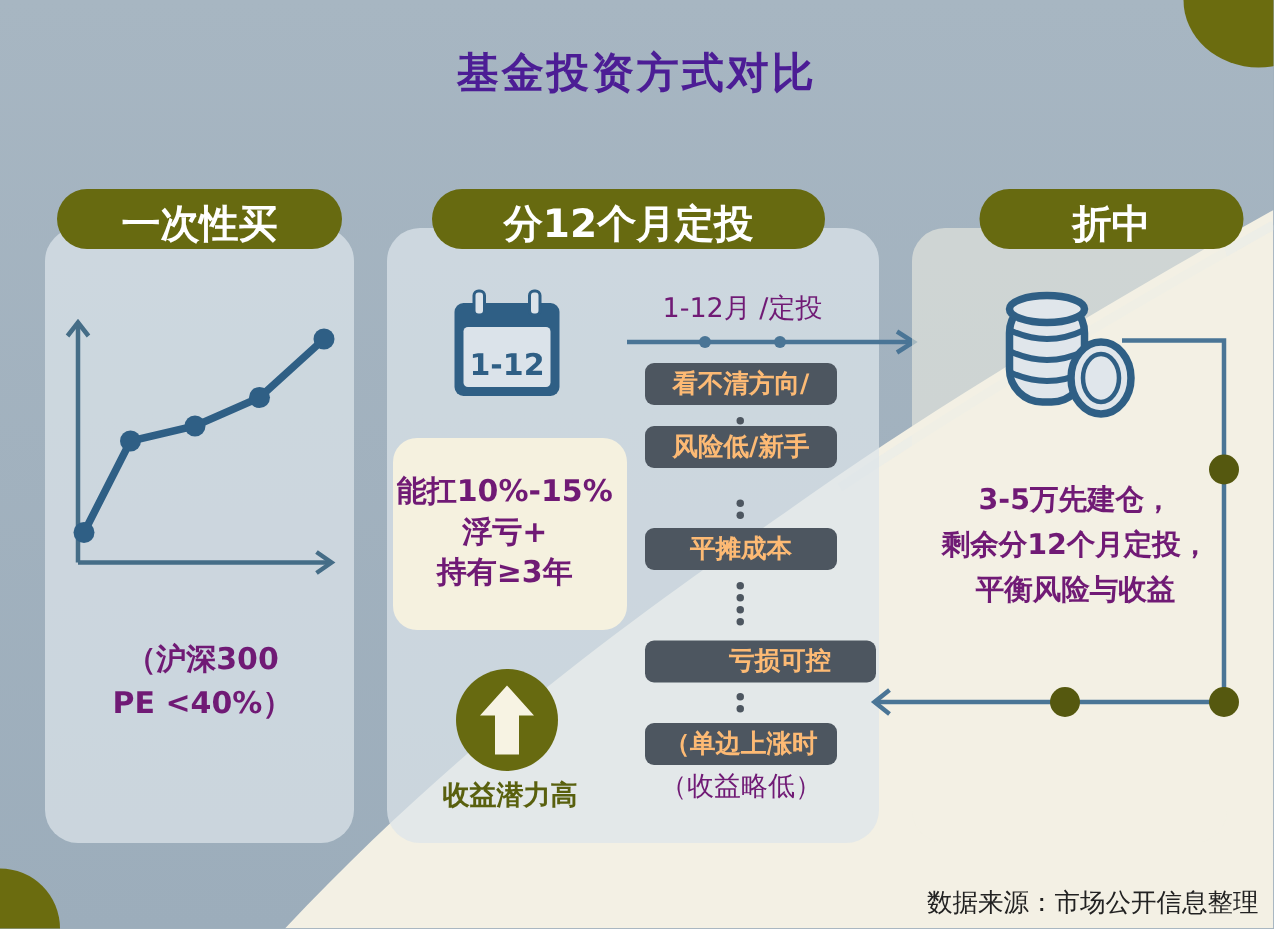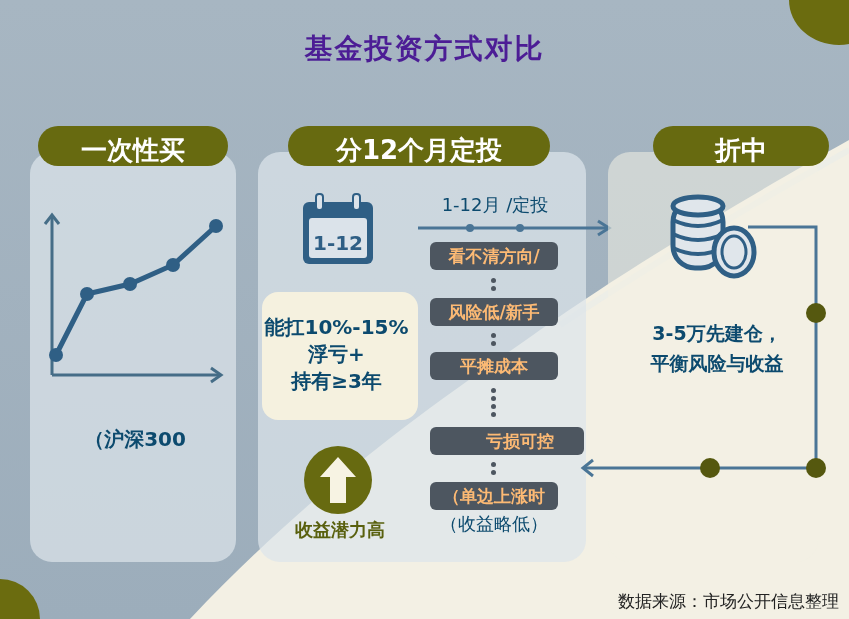--- a/index.html
+++ b/index.html
@@ -8,21 +8,21 @@
     font-family: "DejaVu Sans", sans-serif;
     background:#9fb0bd;
   }
   .bg { position:absolute; inset:0; background:linear-gradient(180deg,#a7b6c2 0%,#9cadbb 100%); }
   .bg-cream { position:absolute; inset:0; }
   .corner-tr { position:absolute; right:-40px; top:-45px; width:100px; height:90px; border-radius:50%; background:#6b6c0f; }
   .corner-bl { position:absolute; left:-40px; bottom:-40px; width:80px; height:80px; border-radius:50%; background:#6b6c0f; }
   .title { position:absolute; left:0; right:0; top:30px; text-align:center; font-size:28px; font-weight:bold; color:#4c1d95; letter-spacing:2px; }
   .card { position:absolute; background:rgba(220,228,234,0.72); border-radius:22px; }
   .pill { position:absolute; background:#676a10; color:#fff; font-weight:bold; font-size:26px; text-align:center; border-radius:26px; line-height:48px; height:40px; }
-  .txt { position:absolute; color:#0c4a6e; font-weight:bold; text-align:center; }
+  .txt { position:absolute; color:#701a75; font-weight:bold; text-align:center; }
   .step { position:absolute; left:430px; width:128px; height:28px; border-radius:6px; background:#4d5660; color:#fdba74; font-weight:bold; font-size:17px; text-align:center; line-height:28px; }
   .dots { position:absolute; left:491px; width:5px; }
   .dots i { display:block; width:5px; height:5px; border-radius:50%; background:#4d5660; margin:3px 0; }
   .cream-box { position:absolute; left:262px; top:292px; width:156px; height:128px; background:#f5f1df; border-radius:16px; }
   .footer { position:absolute; right:10px; bottom:6px; font-size:17px; color:#222; }
 </style>
 </head>
 <body>
 
 <div class="bg"></div>
@@ -48,20 +48,21 @@
   <g fill="#2f5f85">
       <circle cx="16" cy="145" r="7"></circle>
       <circle cx="47" cy="84" r="7"></circle>
       <circle cx="90" cy="74" r="7"></circle>
       <circle cx="133" cy="55" r="7"></circle>
       <circle cx="176" cy="16" r="7"></circle>
     </g>
 </svg>
 <div class="txt" style="left:40px;top:425px;width:190px;font-size:20px;line-height:29px;">
   <div>（沪深300</div>
+  <div>PE &lt;40%）</div>
 </div>
 
 <div class="card" style="left:258px;top:152px;width:328px;height:410px;"></div>
 <div class="pill" style="left:288px;top:126px;width:262px;">分12个月定投</div>
 <svg style="position:absolute;left:300px;top:192px;" width="76" height="74">
   <rect x="3" y="10" width="70" height="62" rx="6" fill="#2f5f85"></rect>
   <rect x="9" y="26" width="58" height="40" rx="3" fill="#dbe3ea"></rect>
   <rect x="16" y="2" width="7" height="16" rx="3" fill="#dbe3ea" stroke="#2f5f85" stroke-width="2"></rect>
   <rect x="53" y="2" width="7" height="16" rx="3" fill="#dbe3ea" stroke="#2f5f85" stroke-width="2"></rect>
   <text x="38" y="58" text-anchor="middle" font-family="DejaVu Sans, sans-serif" font-weight="bold" font-size="20" fill="#2f5f85">1-12</text>
@@ -77,21 +78,21 @@
 <div class="txt" style="left:262px;top:314px;width:149px;font-size:20px;line-height:27px;">
   <div>能扛10%-15%</div>
   <div>浮亏+</div>
   <div>持有≥3年</div>
 </div>
 <div class="step" style="top:242px;">看不清方向/</div>
 <div class="dots" style="top:275px;">
     <i></i>
     <i></i>
   </div>
-<div class="step" style="top:298px;">风险低/新手</div>
+<div class="step" style="top:284px;">风险低/新手</div>
 <div class="dots" style="top:330px;">
     <i></i>
     <i></i>
   </div>
 <div class="step" style="top:352px;">平摊成本</div>
 <div class="dots" style="top:385px;">
     <i></i>
     <i></i>
     <i></i>
     <i></i>
@@ -126,16 +127,17 @@
 </svg>
 <svg style="position:absolute;left:578px;top:222px;" width="260" height="260">
   <polyline points="170,5 238,5 238,246 5,246" stroke="#4a7596" stroke-width="3" fill="none"></polyline>
   <polyline points="15,238 5,246 15,254" stroke="#4a7596" stroke-width="3" fill="none"></polyline>
   <circle cx="238" cy="91" r="10" fill="#55580f"></circle>
   <circle cx="238" cy="246" r="10" fill="#55580f"></circle>
   <circle cx="132" cy="246" r="10" fill="#55580f"></circle>
 </svg>
 <div class="txt" style="left:612px;top:318px;width:210px;font-size:19px;line-height:30px;">
   <div>3-5万先建仓，</div>
+  <div>剩余分12个月定投，</div>
   <div>平衡风险与收益</div>
 </div>
 
 <div class="footer">数据来源：市场公开信息整理</div>
 
 </body></html>

